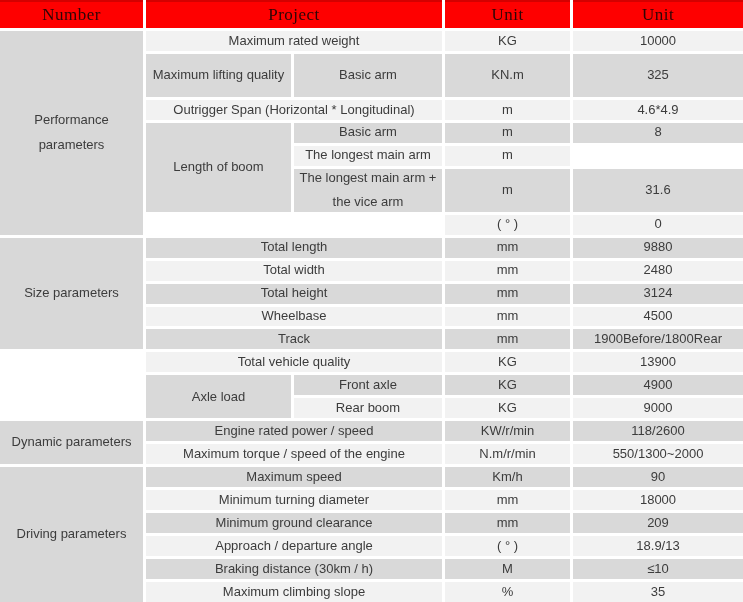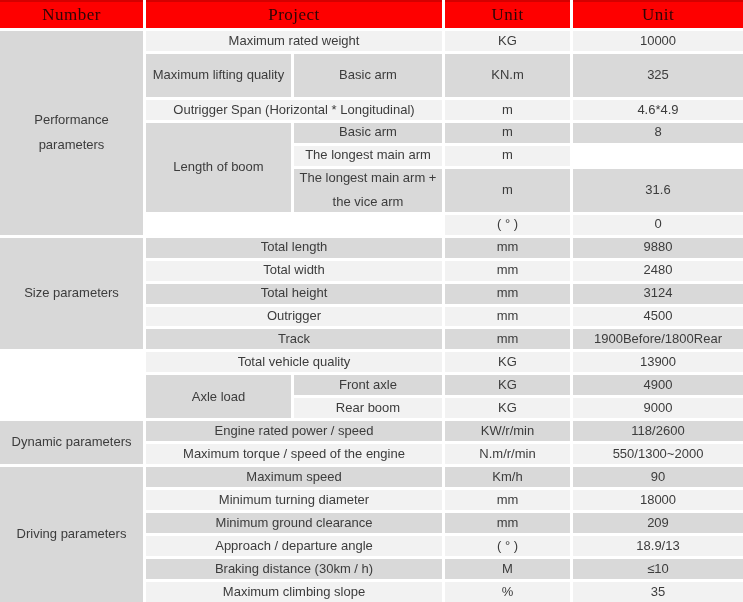--- a/index.html
+++ b/index.html
@@ -90,21 +90,21 @@
   <div class="cell gray" style="grid-area:11/5/12/6">9880</div>
 
   <div class="cell light" style="grid-area:12/2/13/4">Total width</div>
   <div class="cell light" style="grid-area:12/4/13/5">mm</div>
   <div class="cell light" style="grid-area:12/5/13/6">2480</div>
 
   <div class="cell gray" style="grid-area:13/2/14/4">Total height</div>
   <div class="cell gray" style="grid-area:13/4/14/5">mm</div>
   <div class="cell gray" style="grid-area:13/5/14/6">3124</div>
 
-  <div class="cell light" style="grid-area:14/2/15/4">Outrigger</div>
+  <div class="cell light" style="grid-area:14/2/15/4">Wheelbase</div>
   <div class="cell light" style="grid-area:14/4/15/5">mm</div>
   <div class="cell light" style="grid-area:14/5/15/6">4500</div>
 
   <div class="cell gray" style="grid-area:15/2/16/4">Track</div>
   <div class="cell gray" style="grid-area:15/4/16/5">mm</div>
   <div class="cell gray" style="grid-area:15/5/16/6">1900Before/1800Rear</div>
 
   <div class="cell light" style="grid-area:16/2/17/4">Total vehicle quality</div>
   <div class="cell light" style="grid-area:16/4/17/5">KG</div>
   <div class="cell light" style="grid-area:16/5/17/6">13900</div>

